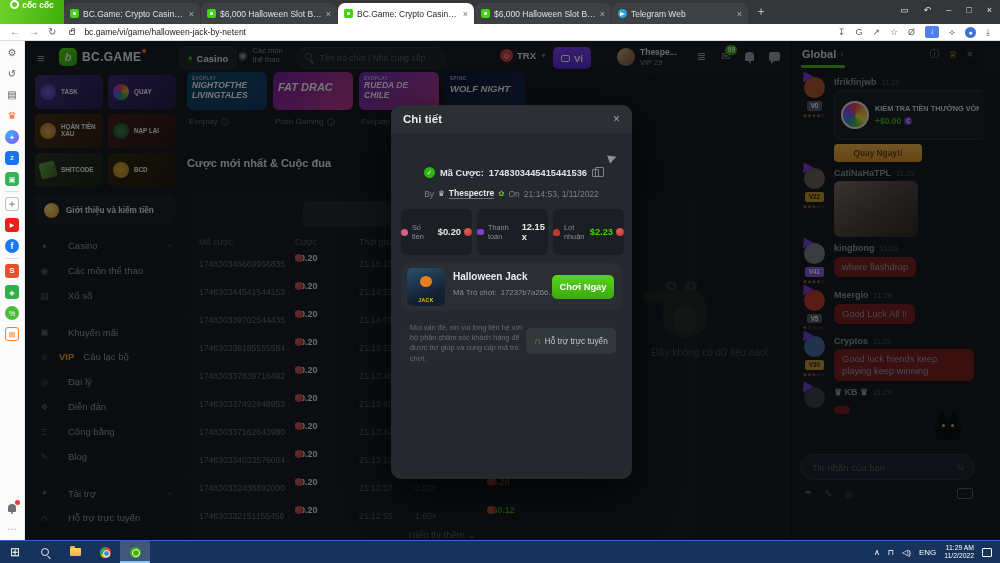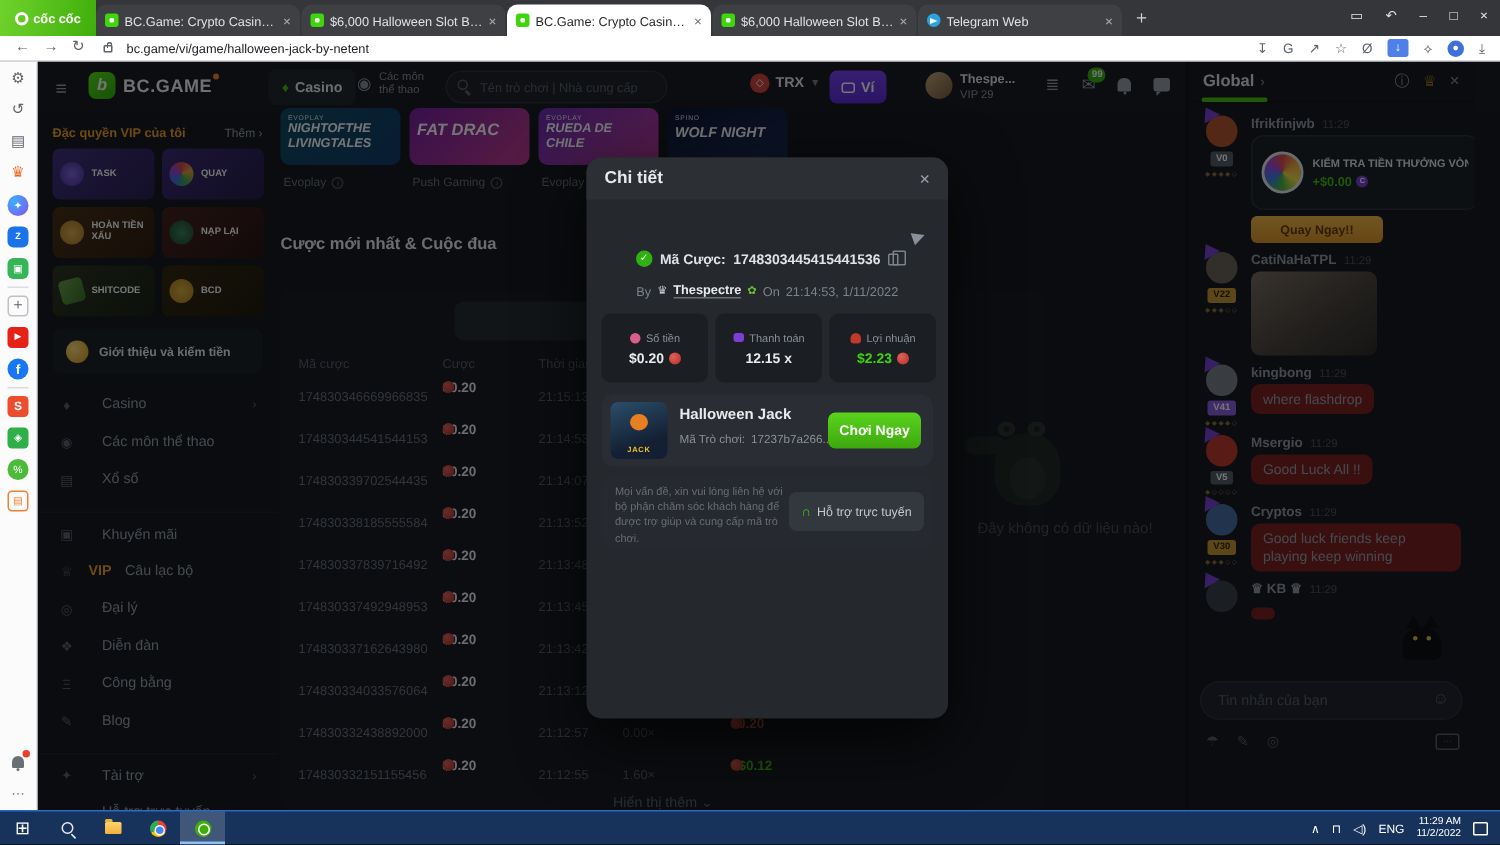--- a/index.html
+++ b/index.html
@@ -1,21 +1,21 @@
 <!DOCTYPE html>
 <html><head>
 <meta charset="utf-8">
 <style>
 *{margin:0;padding:0;box-sizing:border-box}
 html,body{width:1000px;height:563px}
 body{position:relative;overflow:hidden;font-family:"Liberation Sans",sans-serif;background:#131518}
 
 
 .tabbar{position:absolute;left:0;top:0;width:1000px;height:24px;background:#34363a;display:flex;align-items:flex-end;z-index:10}
-.brand{height:24px;width:64px;background:linear-gradient(100deg,#70d22c,#3fae0b);display:flex;align-items:center;justify-content:center;gap:3px;color:#fff;font-weight:bold;font-size:8.5px;flex:none}
+.brand{height:24px;width:64px;background:linear-gradient(100deg,#70d22c,#3fae0b);display:flex;align-items:flex-start;justify-content:center;gap:3px;color:#fff;font-weight:bold;font-size:8.5px;flex:none}
 .brand-ring{width:9px;height:9px;border:2px solid #fff;border-radius:50%}
 .tab{height:21px;width:136px;display:flex;align-items:center;gap:4px;padding:0 6px;background:#3e4044;color:#dfe1e4;font-size:8.5px;border-radius:7px 7px 0 0;margin-right:1px;min-width:0}
 .tab.active{background:#fff;color:#26282b}
 .fav{width:9px;height:9px;border-radius:2px;flex:none;position:relative}
 .fav-bc{background:#3fd60e}.fav-bc::after{content:"";position:absolute;left:3px;top:3px;width:3px;height:3px;background:#fff;border-radius:1px}
 .fav-tg{background:#2aa3e0;border-radius:50%}.fav-tg::after{content:"";position:absolute;left:2px;top:3px;border-left:5px solid #fff;border-top:2px solid transparent;border-bottom:2px solid transparent}
 .tab-title{flex:1;white-space:nowrap;overflow:hidden;text-overflow:ellipsis}
 .tab-close{opacity:.65;font-size:9px;flex:none}
 .newtab{color:#cfd2d6;font-size:12px;margin:0 4px 4px 6px}
 .wincontrols{position:absolute;right:8px;top:5px;display:flex;gap:15px;color:#e3e5e8;font-size:9px;align-items:center}
@@ -231,21 +231,21 @@
 .m-check{width:11px;height:11px;border-radius:50%;background:#2fb112;color:#fff;font-size:7px;text-align:center;line-height:11px;flex:none}
 .m-idrow .lb,.m-idrow .id{color:#dfe3e8;font-weight:bold;font-size:9.3px}
 .copy-ic{width:7px;height:8px;border:1px solid #7b828a;border-radius:1px;position:relative;flex:none}
 .copy-ic::after{content:"";position:absolute;left:2px;top:-3px;width:7px;height:8px;border:1px solid #7b828a;border-radius:1px}
 .m-byrow{position:absolute;left:0;right:0;top:83px;display:flex;align-items:center;justify-content:center;gap:4px;font-size:8.5px}
 .m-byrow .gy{color:#7b828a}
 .m-byrow .hat{color:#c9ced4;font-size:7.5px}
 .m-byrow .pl{color:#e8ebee;font-weight:bold;border-bottom:1px solid #6a7077}
 .m-byrow .frog{color:#6abf2e;font-size:7.5px}
 .m-stats{position:absolute;left:10px;top:104px;display:flex;gap:5px}
-.stat{width:71px;height:46px;background:#1b1e22;border-radius:6px;display:flex;flex-direction:column;align-items:center;justify-content:center;gap:4px}
+.stat{width:71px;height:46px;background:#1b1e22;border-radius:6px;display:flex;flex-direction:row;align-items:center;justify-content:center;gap:4px}
 .stat-top{display:flex;align-items:center;gap:4px;color:#8a9097;font-size:7.3px}
 .sic{width:7px;height:7px;border-radius:50%;flex:none}
 .sic-pig{background:#d95f8a}
 .sic-wallet{background:#7b3fd6;border-radius:2px;height:6px}
 .sic-person{background:#c0392b;border-radius:50% 50% 30% 30%}
 .stat-val{display:flex;align-items:center;gap:3px;color:#e8ebee;font-weight:bold;font-size:9.3px}
 .m-game{position:absolute;left:10px;top:158px;width:221px;height:48px;background:#2a2d33;border-radius:8px}
 .g-thumb{position:absolute;left:6px;top:5px;width:38px;height:38px;border-radius:5px;background:linear-gradient(160deg,#2a4f6a,#141f33 70%);overflow:hidden}
 .g-thumb::before{content:"";position:absolute;left:13px;top:8px;width:12px;height:11px;border-radius:50%;background:#e67e22}
 .g-thumb .jk{position:absolute;left:0;right:0;bottom:3px;text-align:center;color:#f0c420;font-weight:bold;font-size:5px;letter-spacing:.5px}
@@ -384,24 +384,20 @@
     </div>
     <div class="hicons">
       <span class="hi-list">≣</span>
       <span class="hi-mail">✉<span class="mail-badge">99</span></span>
       <span class="bell-gray"></span>
       <span class="chat-ic"></span>
     </div>
   </div>
 
   <div class="s-side">
-    <div class="vip-head">
-      <span class="t">Đặc quyền VIP của tôi</span>
-      <span class="m">Thêm ›</span>
-    </div>
     <div class="tiles" id="tiles-mount">
         <div class="tile tile0">
     <span class="tl">TASK</span>
   </div>
         <div class="tile tile1">
     <span class="tl">QUAY</span>
   </div>
         <div class="tile tile2">
     <span class="tl">HOÀN TIỀN XẤU</span>
   </div>

